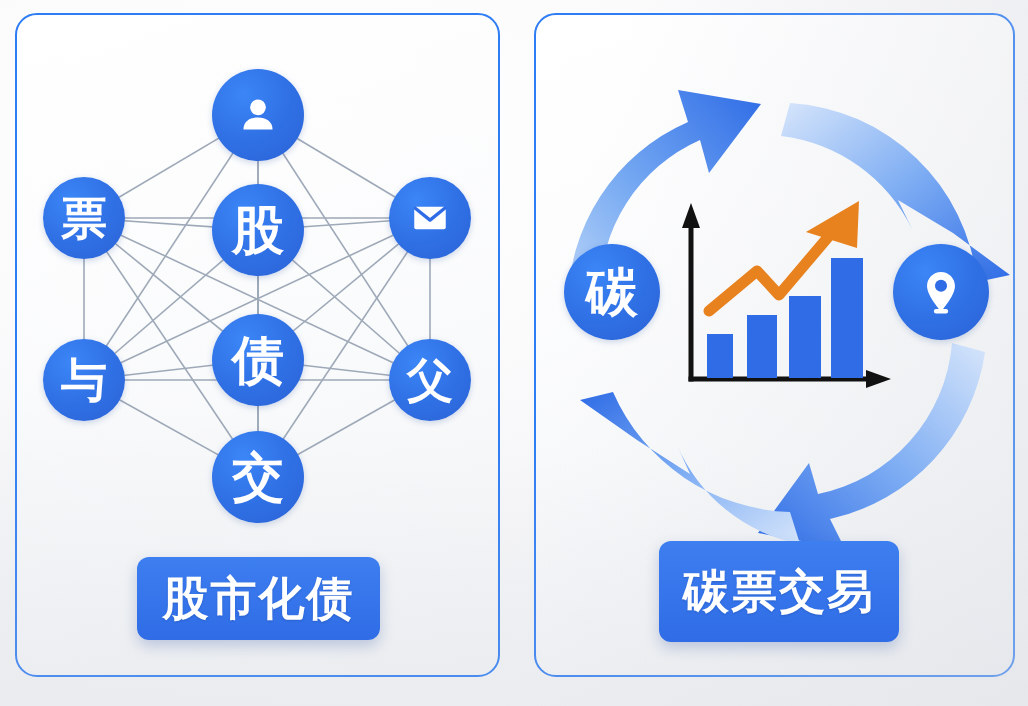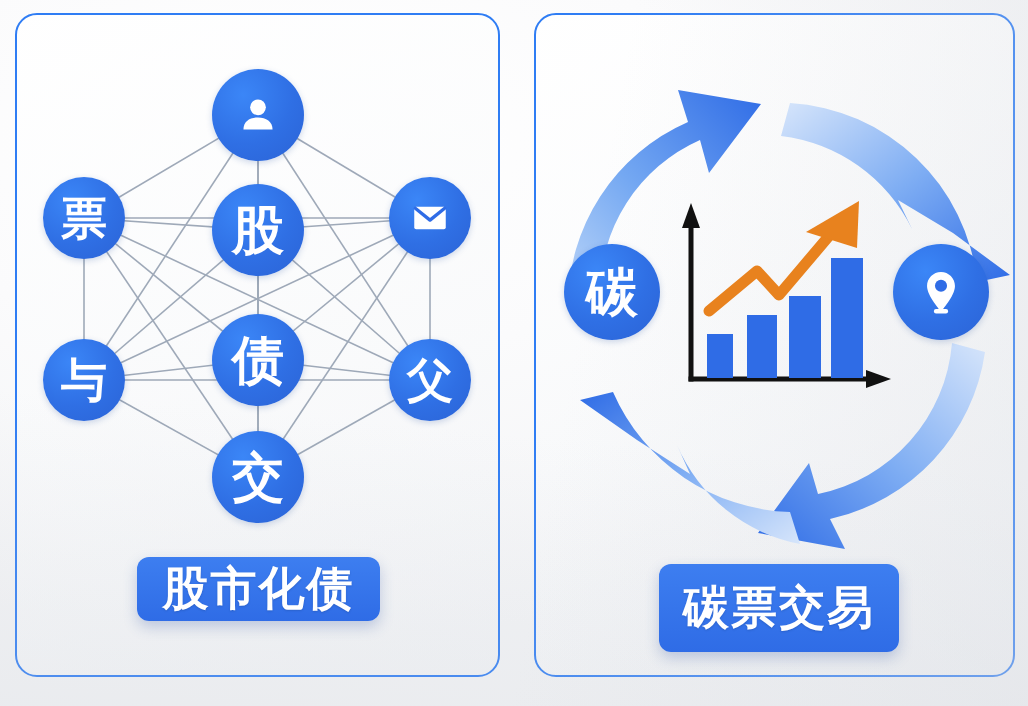--- a/index.html
+++ b/index.html
@@ -73,22 +73,22 @@
     font-weight: 700;
     letter-spacing: 2px;
     display: flex;
     align-items: center;
     justify-content: center;
     box-shadow: 0 6px 14px rgba(60,95,170,.28);
     font-family: "DejaVu Sans", "Liberation Sans", sans-serif;
     text-shadow: 0 1px 2px rgba(20,50,110,.25);
     user-select: none;
   }
-  #pill-left  { left: 137px; top: 557px; width: 243px; height: 64px; }
-  #pill-right { left: 659px; top: 564px; width: 240px; height: 88px; }
+  #pill-left  { left: 137px; top: 557px; width: 243px; height: 83px; }
+  #pill-right { left: 659px; top: 541px; width: 240px; height: 101px; }
 
   
   svg.overlay {
     position: absolute;
     inset: 0;
     width: 1028px;
     height: 706px;
     pointer-events: none;
   }
   svg.overlay.below { z-index: 1; }

